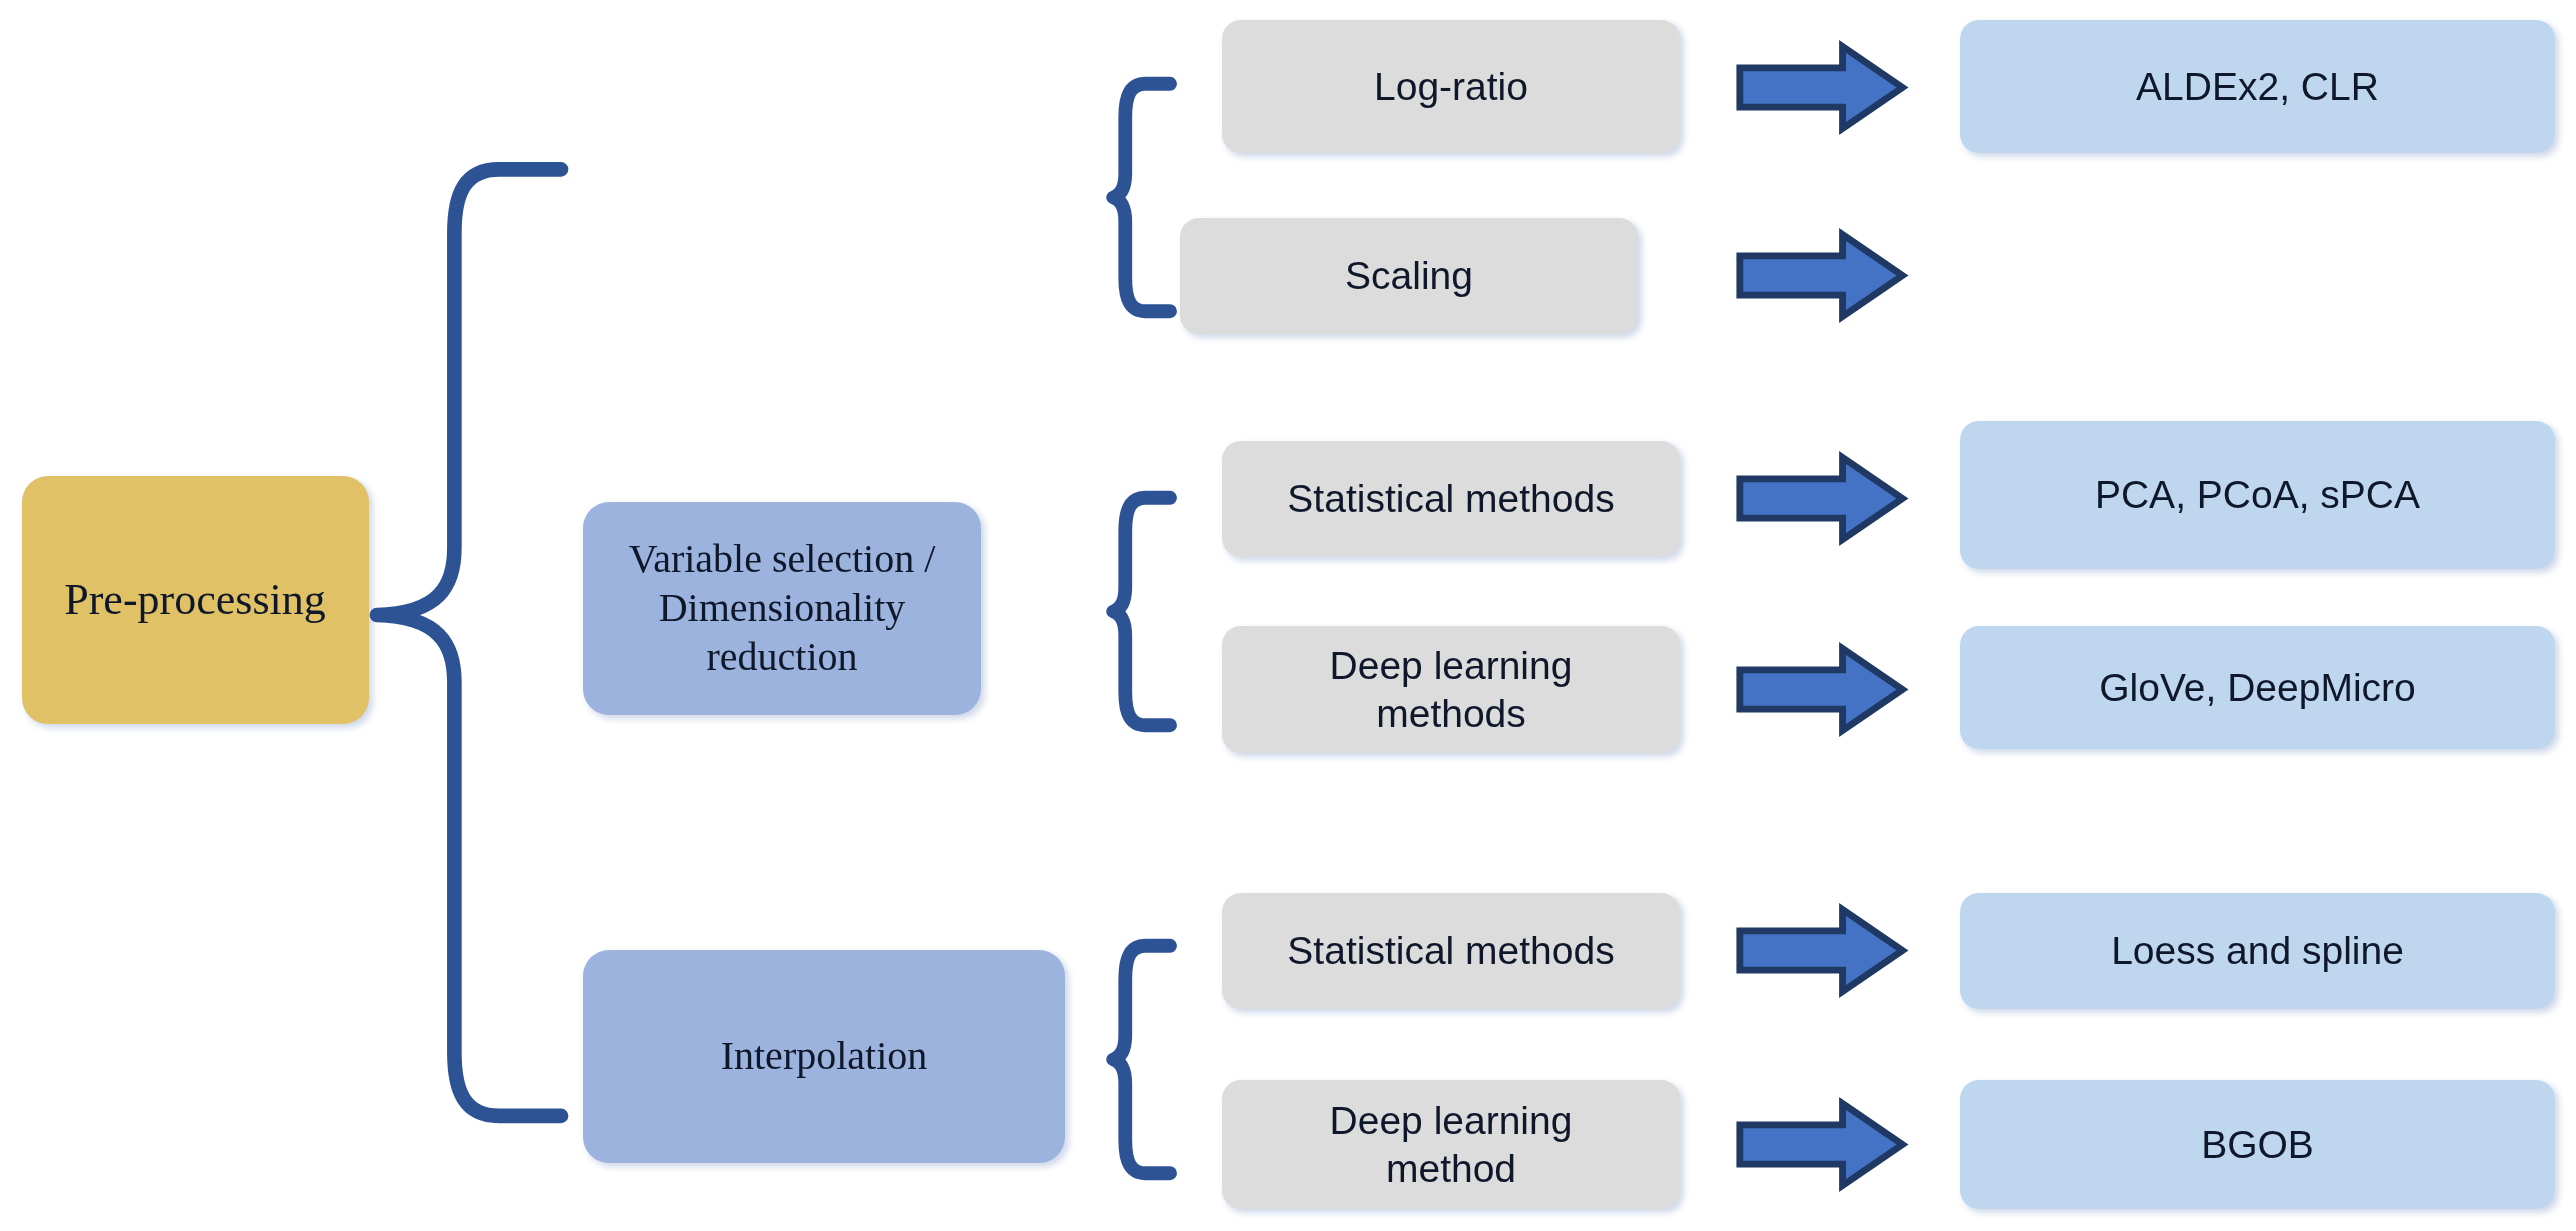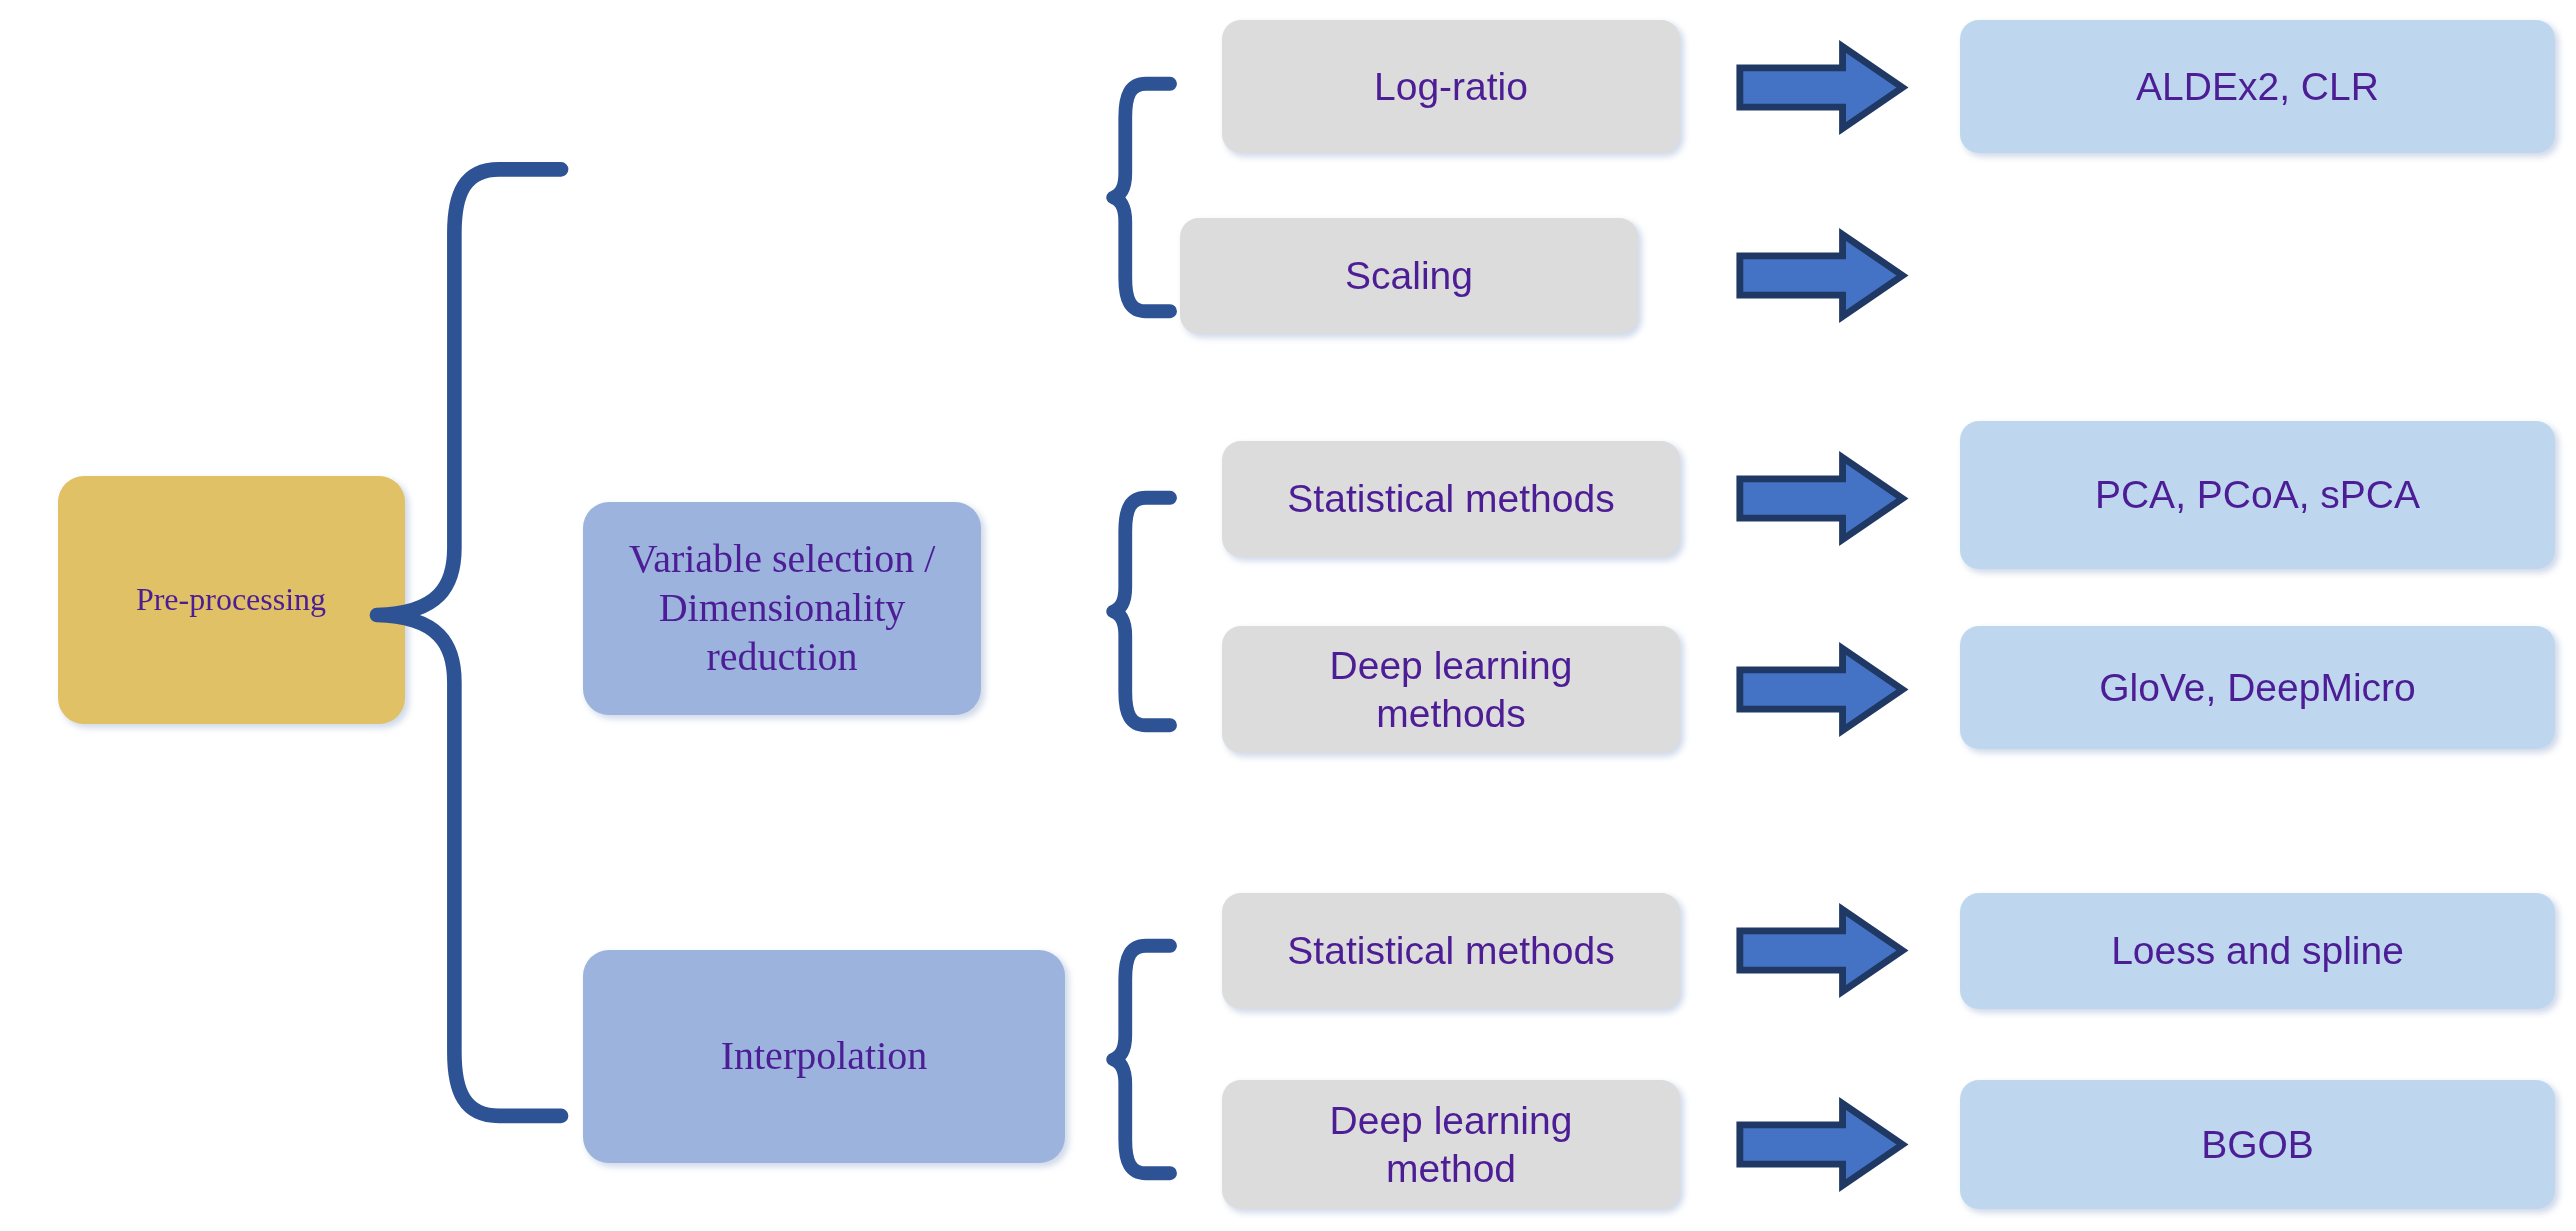--- a/index.html
+++ b/index.html
@@ -10,33 +10,32 @@
     overflow:hidden;
     position:relative;
   }
   #canvas{position:absolute;inset:0;width:2576px;height:1231px;}
 
   .node{
     position:absolute;
     box-sizing:border-box;
     display:flex;align-items:center;justify-content:center;
     text-align:center;
-    color:#4c1d95;
+    color:#0f172a;
     border-radius:22.4px;
     box-shadow:3.4px 3.4px 6px rgba(140,160,200,0.40);
     line-height:1.22;
   }
 
   
   .root-node{
     background:#E0C166;
     font-family:"Liberation Serif", serif;
-    font-size:32px;
+    font-size:44px;
     border-radius:26px;
-    margin-left:36px;
   }
 
   
   .cat-node{
     background:#9CB3DE;
     font-family:"Liberation Serif", serif;
     font-size:40px;
     border-radius:26px;
   }
 

